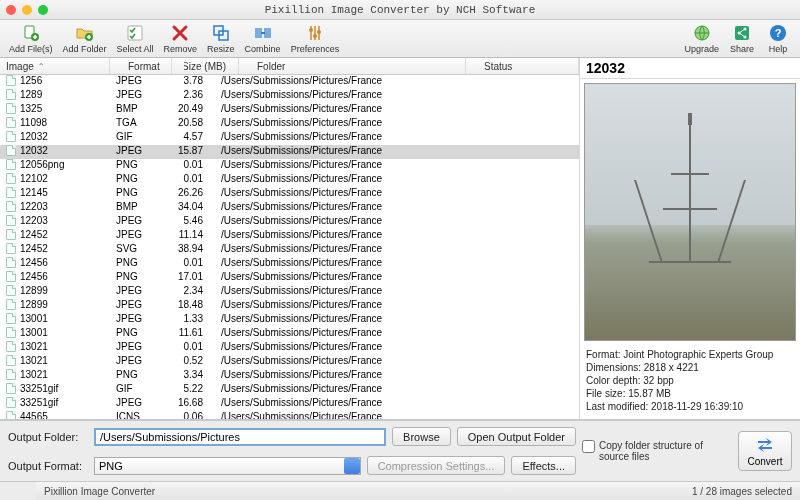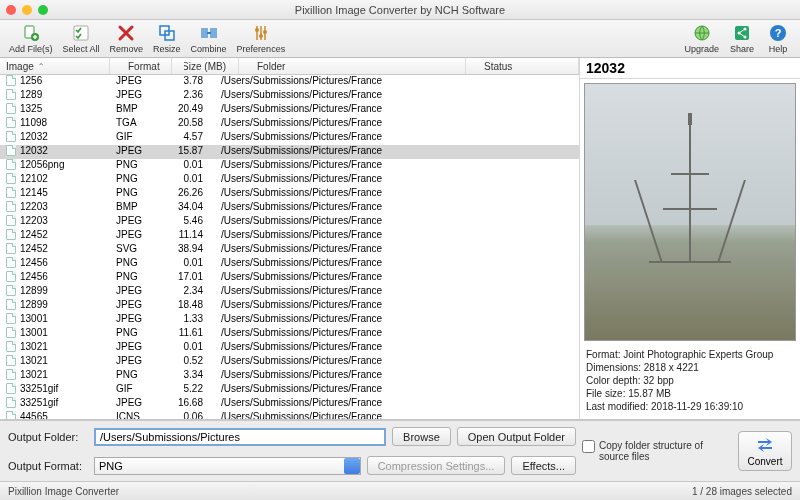--- a/index.html
+++ b/index.html
@@ -1,21 +1,21 @@
 <!DOCTYPE html>
 <html><head>
 <meta charset="utf-8">
 <style>
 * { margin: 0; padding: 0; box-sizing: border-box; }
 body { font-family: -apple-system, "Helvetica Neue", Arial, sans-serif; font-size: 11px; background: #ececec; color: #000; width: 800px; height: 500px; overflow: hidden; display: flex; flex-direction: column; }
 .titlebar { height: 20px; background: linear-gradient(#f6f6f6,#e6e6e6); border-bottom: 1px solid #c8c8c8; display: flex; align-items: center; padding: 0 6px; position: relative; }
 .tl-dots { display: flex; gap: 6px; }
 .tl-dot { width: 10px; height: 10px; border-radius: 50%; }
 .tl-red { background: #ff5f57; } .tl-yellow { background: #febc2e; } .tl-green { background: #28c840; }
-.titlebar-title { position: absolute; left: 0; right: 0; text-align: center; font-size: 11px; color: #444; pointer-events: none; }
+.titlebar-title { position: absolute; left: 0; right: 0; text-align: center; font-size: 11px; color: #444; pointer-events: none; font-family: Liberation Mono, monospace; }
 .toolbar { height: 38px; background: linear-gradient(#f7f7f7,#e9e9e9); border-bottom: 1px solid #bdbdbd; display: flex; align-items: stretch; padding: 0 4px; }
 .toolbar-left, .toolbar-right { display: flex; align-items: stretch; }
 .spacer { flex: 1; }
 .tb-btn { display: flex; flex-direction: column; align-items: center; justify-content: center; padding: 0 5px; font-size: 9px; color: #333; cursor: pointer; gap: 1px; min-width: 36px; }
 .tb-btn .ico { width: 20px; height: 20px; display: flex; align-items: center; justify-content: center; }
 .main { flex: 1; display: flex; min-height: 0; background: #fff; border-bottom: 1px solid #c8c8c8; }
 .table-wrap { flex: 1; min-width: 0; display: flex; flex-direction: column; border-right: 1px solid #d7d7d7; }
 .thead { height: 17px; background: linear-gradient(#fdfdfd,#efefef); border-bottom: 1px solid #c9c9c9; display: flex; font-size: 10px; color: #333; gap: 12px; }
 .th { border-right: 1px solid #dcdcdc; padding: 2px 6px; display: flex; align-items: center; gap: 4px; overflow: hidden; white-space: nowrap; }
 .th.sort::after { content: "⌃"; font-size: 8px; color: #666; }
@@ -47,21 +47,21 @@
 .frow { display: flex; align-items: center; gap: 6px; }
 .flabel { width: 80px; font-size: 11px; text-align: left; color: #222; }
 .finput { flex: 1; height: 18px; border: 1px solid #a9a9a9; background: #fff; font-size: 11px; padding: 4px 4px; }
 .finput.blue { border: 2px solid #7aa7d9; }
 .fselect { flex: 1; height: 18px; border: 1px solid #a9a9a9; background: linear-gradient(#fff,#eee); font-size: 11px; padding: 0 4px; display: flex; align-items: center; position: relative; }
 .fselect::after { content: ""; position: absolute; right: 0; top: 0; bottom: 0; width: 16px; background: linear-gradient(#6fa8f1,#3e7de0); border-radius: 2px; }
 .btn { height: 19px; padding: 0 10px; border: 1px solid #b2b2b2; border-radius: 3px; background: linear-gradient(#fdfdfd,#e7e7e7); font-size: 11px; display: flex; align-items: center; cursor: pointer; color: #222; }
 .btn.dis { color: #9a9a9a; }
 .chk { display: flex; align-items: flex-start; gap: 4px; font-size: 10px; color: #333; max-width: 150px; }
 .convert-btn { width: 54px; height: 40px; border: 1px solid #b2b2b2; border-radius: 4px; background: linear-gradient(#fdfdfd,#e7e7e7); display: flex; flex-direction: column; align-items: center; justify-content: center; gap: 2px; font-size: 10px; cursor: pointer; }
-.statusbar { height: 18px; background: linear-gradient(#f5f5f5,#e4e4e4); display: flex; align-items: center; padding: 0 8px; font-size: 10px; color: #444; justify-content: space-between; }
+.statusbar { height: 18px; background: linear-gradient(#f5f5f5,#e4e4e4); display: flex; align-items: center; padding: 0 8px; font-size: 10px; color: #444; justify-content: space-between; margin-left: 36px; }
 svg { display: block; }
 </style>
 </head>
 <body>
 
 <div class="titlebar">
   <div class="tl-dots">
     <div class="tl-dot tl-red"></div>
     <div class="tl-dot tl-yellow"></div>
     <div class="tl-dot tl-green"></div>
@@ -73,20 +73,30 @@
   <div class="toolbar-left" id="toolbar-left">
       <div class="tb-btn">
         <span class="ico">
           <svg width="20" height="20" viewBox="0 0 20 20">
             <rect x="4" y="3" width="9" height="12" rx="1" fill="#fff" stroke="#3a9b3a"></rect>
             <circle cx="14" cy="14" r="4" fill="#3a9b3a"></circle>
             <path d="M14 12v4M12 14h4" stroke="#fff" stroke-width="1.5"></path>
           </svg>
         </span>
         <span>Add File(s)</span>
+      </div>
+      <div class="tb-btn">
+        <span class="ico">
+          <svg width="20" height="20" viewBox="0 0 20 20">
+            <path d="M2 6h5l2 2h8v7H2z" fill="#f4d06a" stroke="#c4a030"></path>
+            <circle cx="14" cy="14" r="4" fill="#3a9b3a"></circle>
+            <path d="M14 12v4M12 14h4" stroke="#fff" stroke-width="1.5"></path>
+          </svg>
+        </span>
+        <span>Add Folder</span>
       </div>
       <div class="tb-btn">
         <span class="ico">
           <svg width="20" height="20" viewBox="0 0 20 20">
             <rect x="3" y="3" width="14" height="14" rx="1" fill="#fff" stroke="#aaa"></rect>
             <path d="M5 7l2 2 3-4M5 13l2 2 3-4" stroke="#3a9b3a" stroke-width="1.6" fill="none"></path>
           </svg>
         </span>
         <span>Select All</span>
       </div>

